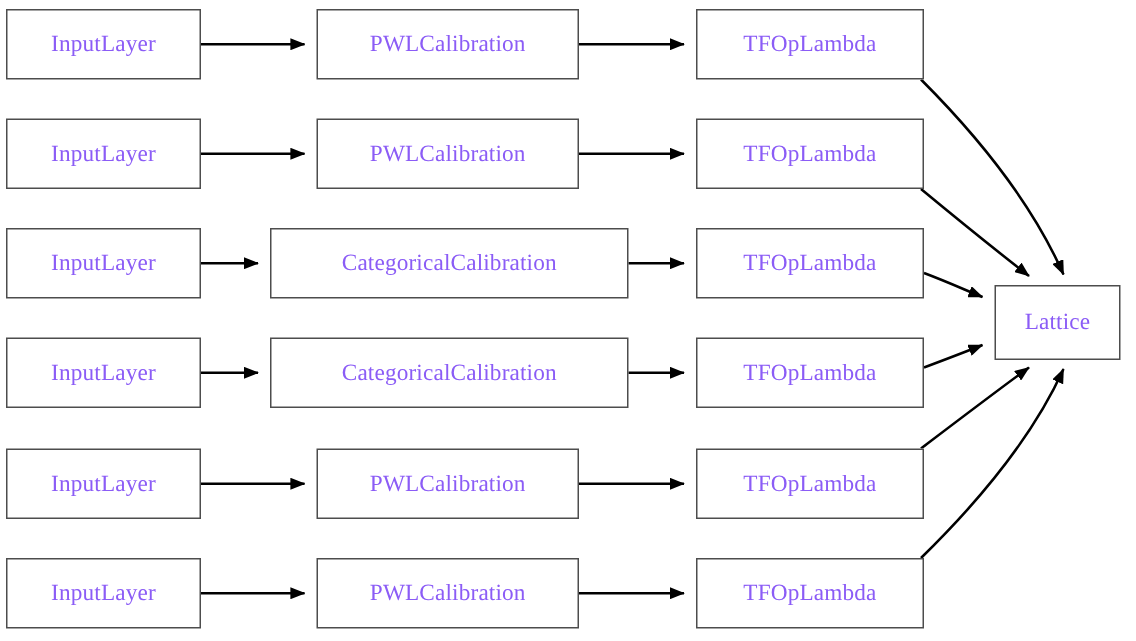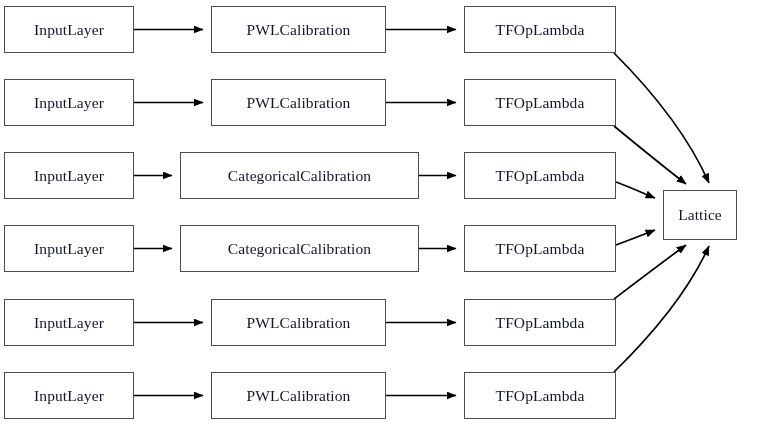--- a/index.html
+++ b/index.html
@@ -19,21 +19,21 @@
     box-sizing:border-box;
     background:#ffffff;
     border:1.6px solid #4d4d4d;
     display:flex;
     align-items:center;
     justify-content:center;
     font-size:15.5px;
     line-height:1;
     letter-spacing:0.1px;
     white-space:nowrap;
-    color:#0f172a;
+    color:#8b5cf6;
   }
   .node-label{pointer-events:none;}
 </style>
 </head>
 <body>
 
 <div id="graph">
 
   <svg class="edges" viewBox="0 0 757 427" width="757" height="427" xmlns="http://www.w3.org/2000/svg">
     <defs>
@@ -124,17 +124,17 @@
   <div class="node" style="left:4px;top:372px;width:130px;height:47px;">
     <span class="node-label">InputLayer</span>
   </div>
   <div class="node" style="left:211px;top:372px;width:175px;height:47px;">
     <span class="node-label">PWLCalibration</span>
   </div>
   <div class="node" style="left:464px;top:372px;width:152px;height:47px;">
     <span class="node-label">TFOpLambda</span>
   </div>
 
-  <div class="node" style="left:663px;top:190px;width:74px;height:50px;">
+  <div class="node" style="left:663px;top:190px;width:84px;height:50px;">
     <span class="node-label">Lattice</span>
   </div>
 
 </div>
 
 </body></html>

